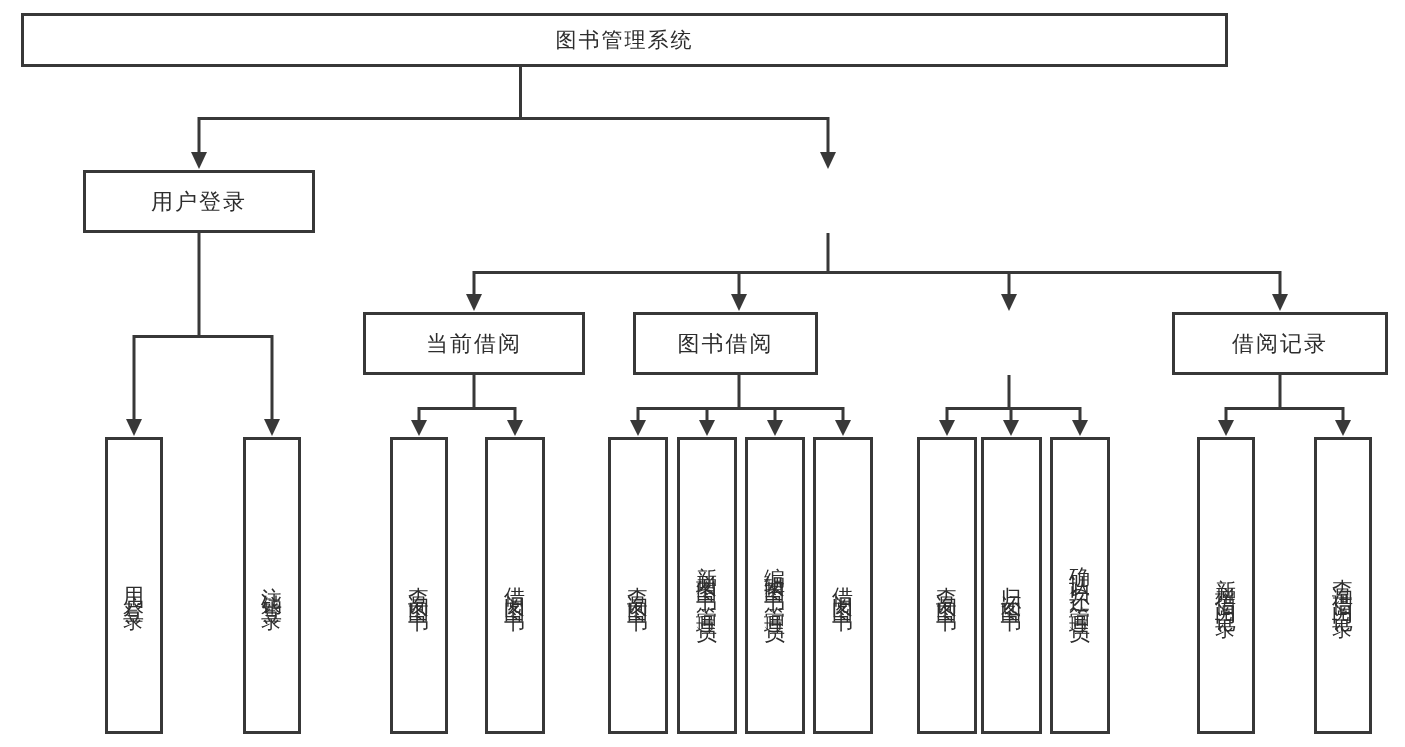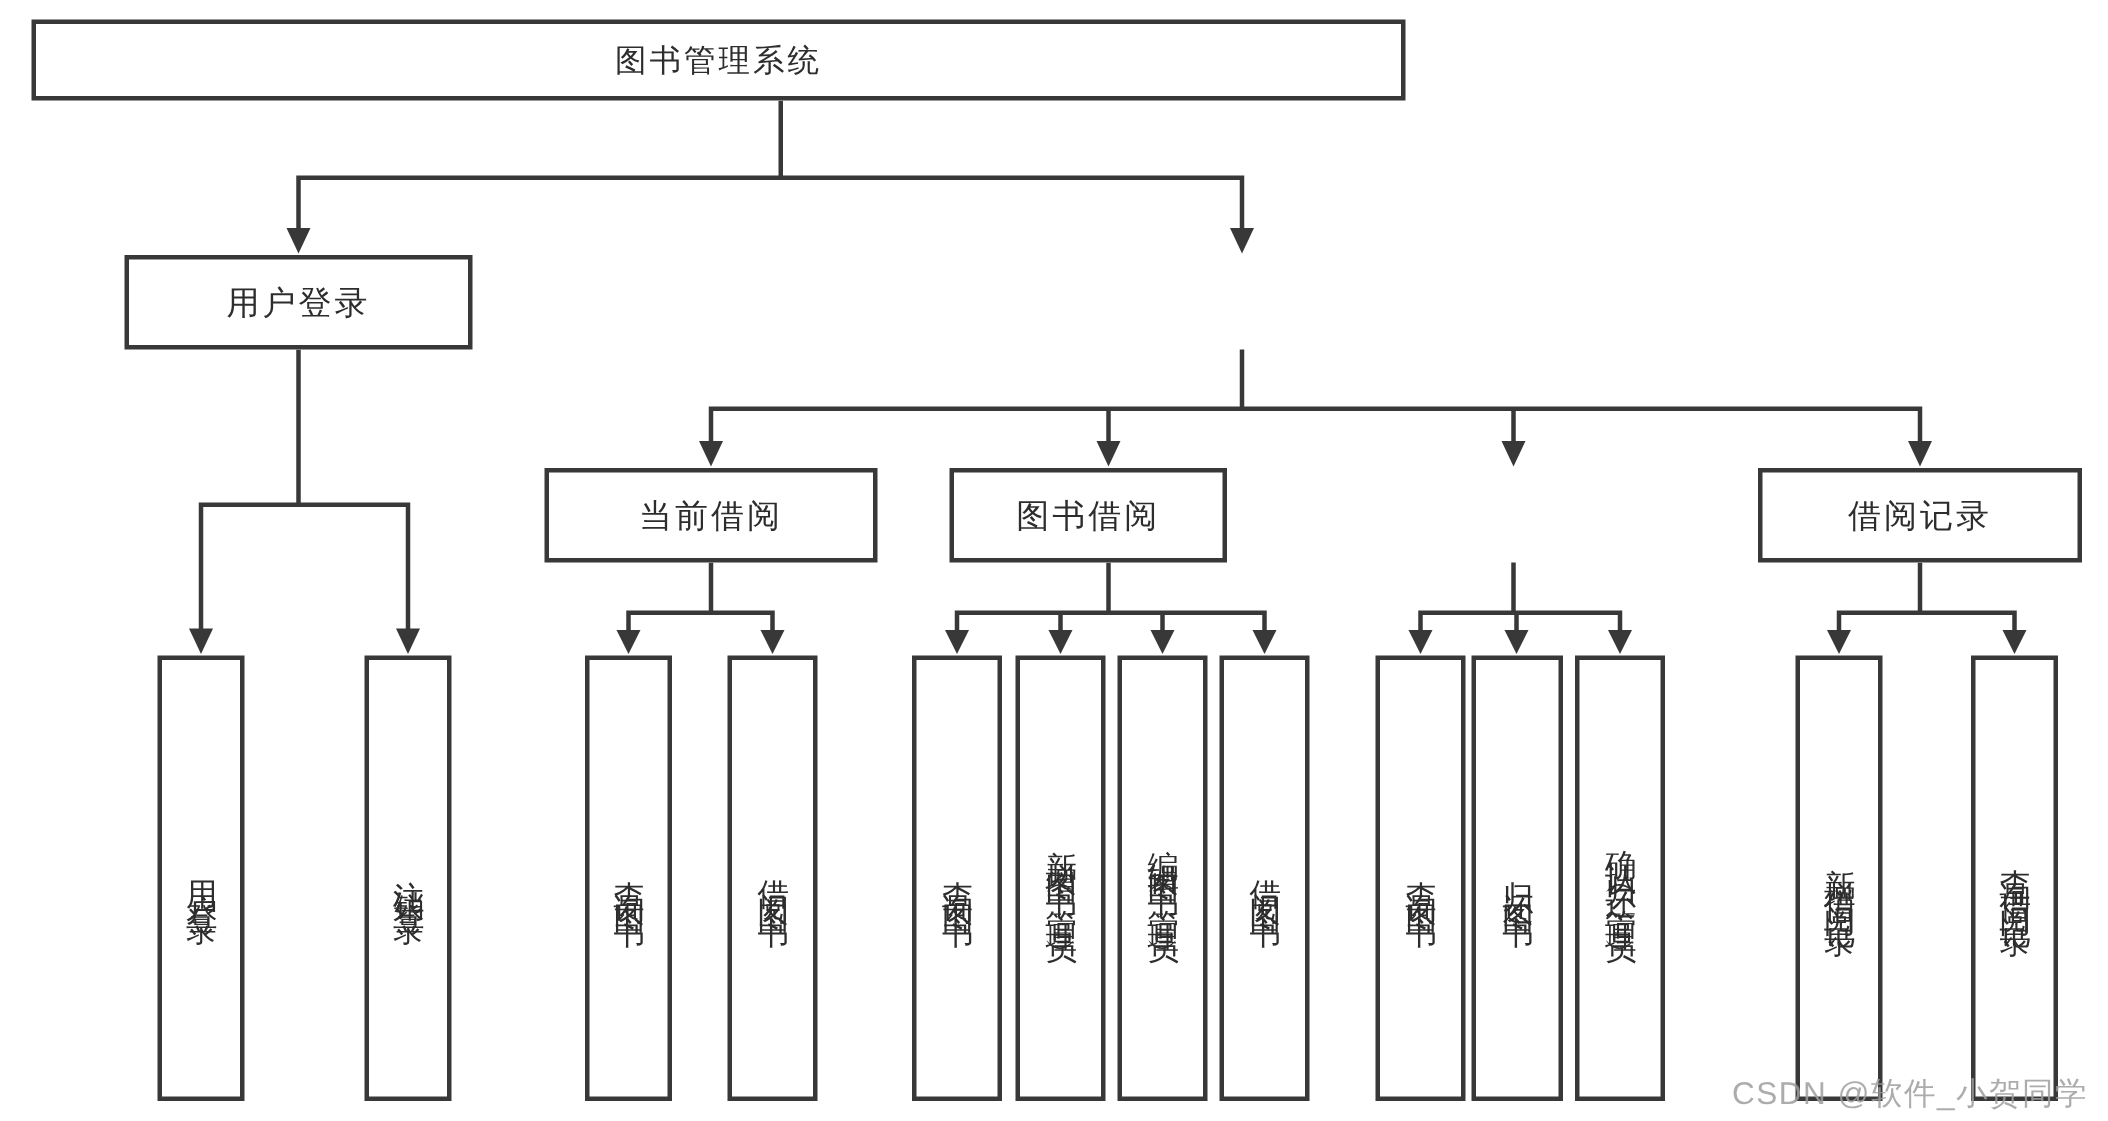--- a/index.html
+++ b/index.html
@@ -103,21 +103,21 @@
       <polygon points="767,420 783,420 775,436"></polygon>
       <polygon points="835,420 851,420 843,436"></polygon>
       <polygon points="939,420 955,420 947,436"></polygon>
       <polygon points="1003,420 1019,420 1011,436"></polygon>
       <polygon points="1072,420 1088,420 1080,436"></polygon>
       <polygon points="1218,420 1234,420 1226,436"></polygon>
       <polygon points="1335,420 1351,420 1343,436"></polygon>
     </g>
   </svg>
 
-  <div class="node root-box" style="left:21px; top:13px; width:916px; height:54px;">
+  <div class="node root-box" style="left:21px; top:13px; width:1207px; height:54px;">
     <span class="hlabel">图书管理系统</span>
   </div>
 
   <div class="node" style="left:83px; top:170px; width:232px; height:63px;">
     <span class="hlabel">用户登录</span>
   </div>
 
   <div class="node" style="left:363px; top:312px; width:222px; height:63px;">
     <span class="hlabel">当前借阅</span>
   </div>
@@ -165,14 +165,13 @@
     <span class="vlabel">确认归还︵管理员︶</span>
   </div>
 
   <div class="leaf" style="left:1197px; width:58px;">
     <span class="vlabel">新增借阅记录</span>
   </div>
   <div class="leaf" style="left:1314px; width:58px;">
     <span class="vlabel">查询借阅记录</span>
   </div>
 
-  <div class="watermark">CSDN @软件_小贺同学</div>
 </div>
 
 </body></html>

